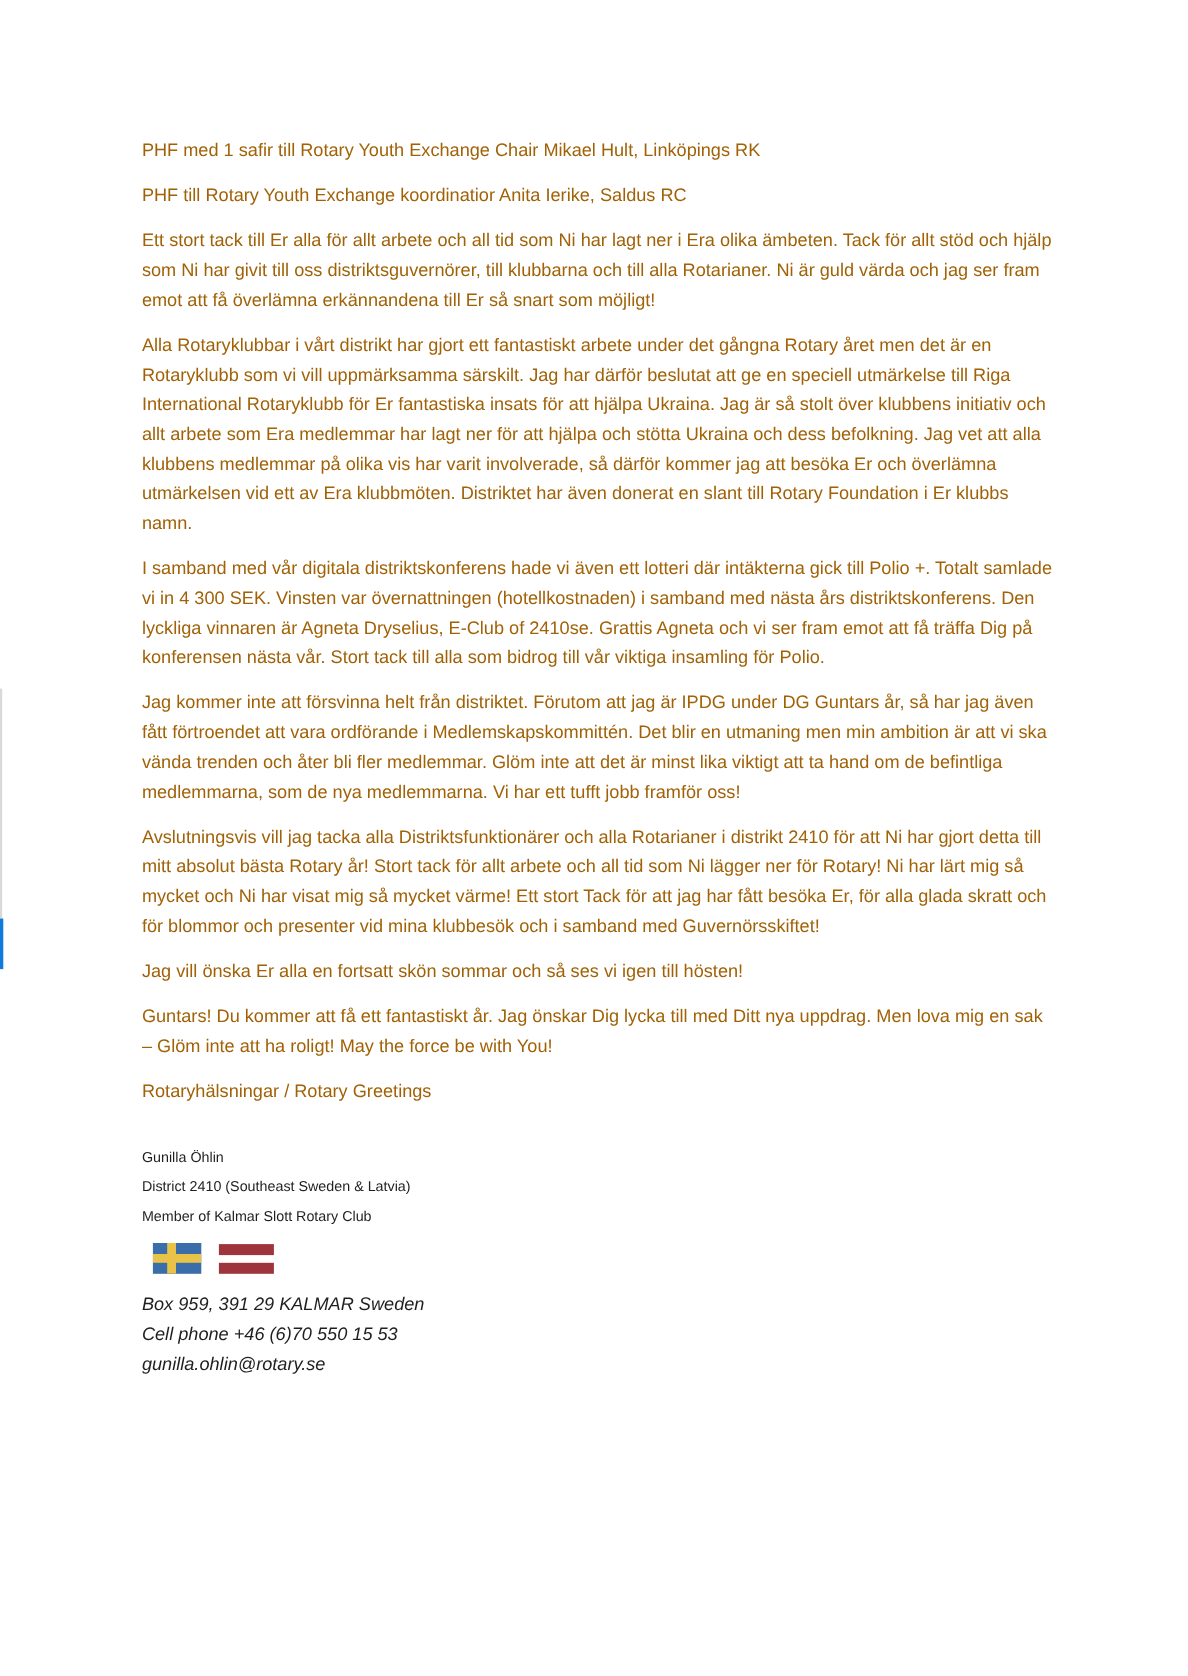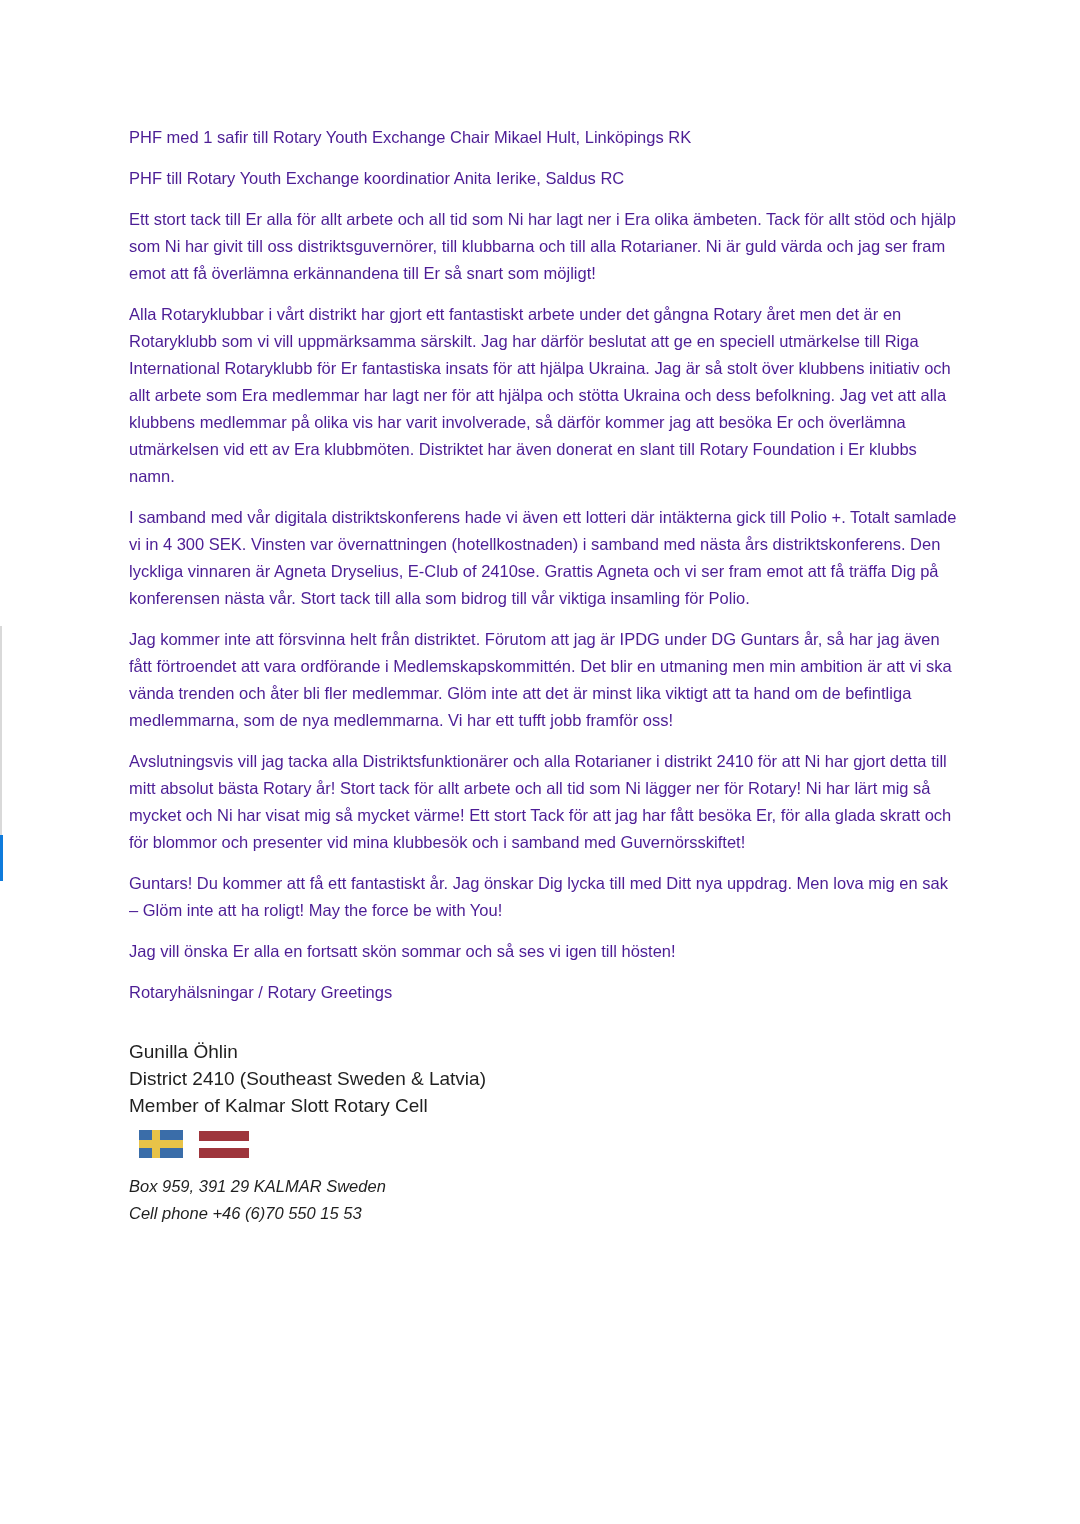--- a/index.html
+++ b/index.html
@@ -16,26 +16,26 @@
   .content {
     position: absolute;
     left: 129px;
     top: 124px;
     width: 828px;
   }
   .para {
     font-size: 16.5px;
     line-height: 27px;
     margin-bottom: 14px;
-    color: #4c1d95;
+    color: #a16207;
   }
   .sig-block { margin-top: 32px; }
   .sig-line {
     display: block;
-    font-size: 19px;
+    font-size: 13px;
     line-height: 27px;
   }
   .flags-row {
     margin: 10px 0 14px 10px;
     display: flex;
     align-items: center;
     gap: 16px;
     height: 30px;
   }
   .flag-se {
@@ -104,40 +104,41 @@
 
   <div class="content">
 
     <p class="para">PHF med 1 safir till Rotary Youth Exchange Chair Mikael Hult, Linköpings RK</p>
     <p class="para">PHF till Rotary Youth Exchange koordinatior Anita Ierike, Saldus RC</p>
     <p class="para">Ett stort tack till Er alla för allt arbete och all tid som Ni har lagt ner i Era olika ämbeten. Tack för allt stöd och hjälp som Ni har givit till oss distriktsguvernörer, till klubbarna och till alla Rotarianer. Ni är guld värda och jag ser fram emot att få överlämna erkännandena till Er så snart som möjligt!</p>
     <p class="para">Alla Rotaryklubbar i vårt distrikt har gjort ett fantastiskt arbete under det gångna Rotary året men det är en Rotaryklubb som vi vill uppmärksamma särskilt. Jag har därför beslutat att ge en speciell utmärkelse till Riga International Rotaryklubb för Er fantastiska insats för att hjälpa Ukraina. Jag är så stolt över klubbens initiativ och allt arbete som Era medlemmar har lagt ner för att hjälpa och stötta Ukraina och dess befolkning. Jag vet att alla klubbens medlemmar på olika vis har varit involverade, så därför kommer jag att besöka Er och överlämna utmärkelsen vid ett av Era klubbmöten. Distriktet har även donerat en slant till Rotary Foundation i Er klubbs namn.</p>
     <p class="para">I samband med vår digitala distriktskonferens hade vi även ett lotteri där intäkterna gick till Polio +. Totalt samlade vi in 4 300 SEK. Vinsten var övernattningen (hotellkostnaden) i samband med nästa års distriktskonferens. Den lyckliga vinnaren är Agneta Dryselius, E-Club of 2410se. Grattis Agneta och vi ser fram emot att få träffa Dig på konferensen nästa vår. Stort tack till alla som bidrog till vår viktiga insamling för Polio.</p>
     <p class="para">Jag kommer inte att försvinna helt från distriktet. Förutom att jag är IPDG under DG Guntars år, så har jag även fått förtroendet att vara ordförande i Medlemskapskommittén. Det blir en utmaning men min ambition är att vi ska vända trenden och åter bli fler medlemmar. Glöm inte att det är minst lika viktigt att ta hand om de befintliga medlemmarna, som de nya medlemmarna. Vi har ett tufft jobb framför oss!</p>
     <p class="para">Avslutningsvis vill jag tacka alla Distriktsfunktionärer och alla Rotarianer i distrikt 2410 för att Ni har gjort detta till mitt absolut bästa Rotary år! Stort tack för allt arbete och all tid som Ni lägger ner för Rotary! Ni har lärt mig så mycket och Ni har visat mig så mycket värme! Ett stort Tack för att jag har fått besöka Er, för alla glada skratt och för blommor och presenter vid mina klubbesök och i samband med Guvernörsskiftet!</p>
+    <p class="para">Jag vill önska Er alla en fortsatt skön sommar och så ses vi igen till hösten!</p>
     <p class="para">Guntars! Du kommer att få ett fantastiskt år. Jag önskar Dig lycka till med Ditt nya uppdrag. Men lova mig en sak – Glöm inte att ha roligt! May the force be with You!</p>
-    <p class="para">Jag vill önska Er alla en fortsatt skön sommar och så ses vi igen till hösten!</p>
     <p class="para">Rotaryhälsningar / Rotary Greetings</p>
 
     <div class="sig-block">
       <span class="sig-line">Gunilla Öhlin</span>
       <span class="sig-line">District 2410 (Southeast Sweden &amp; Latvia)</span>
-      <span class="sig-line">Member of Kalmar Slott Rotary Cell</span>
+      <span class="sig-line">Member of Kalmar Slott Rotary Club</span>
     </div>
 
     <div class="flags-row">
       <div class="flag-se">
         <div class="cross-v"></div>
         <div class="cross-h"></div>
       </div>
       <div class="flag-lv">
         <div class="band-top"></div>
         <div class="band-bottom"></div>
       </div>
     </div>
 
     <div class="contact-block">
       <span class="contact-line">Box 959, 391 29 KALMAR Sweden</span>
       <span class="contact-line">Cell phone +46 (6)70 550 15 53</span>
+      <span class="contact-line">gunilla.ohlin@rotary.se</span>
     </div>
 
   </div>
 </div>
 
 </body></html>

